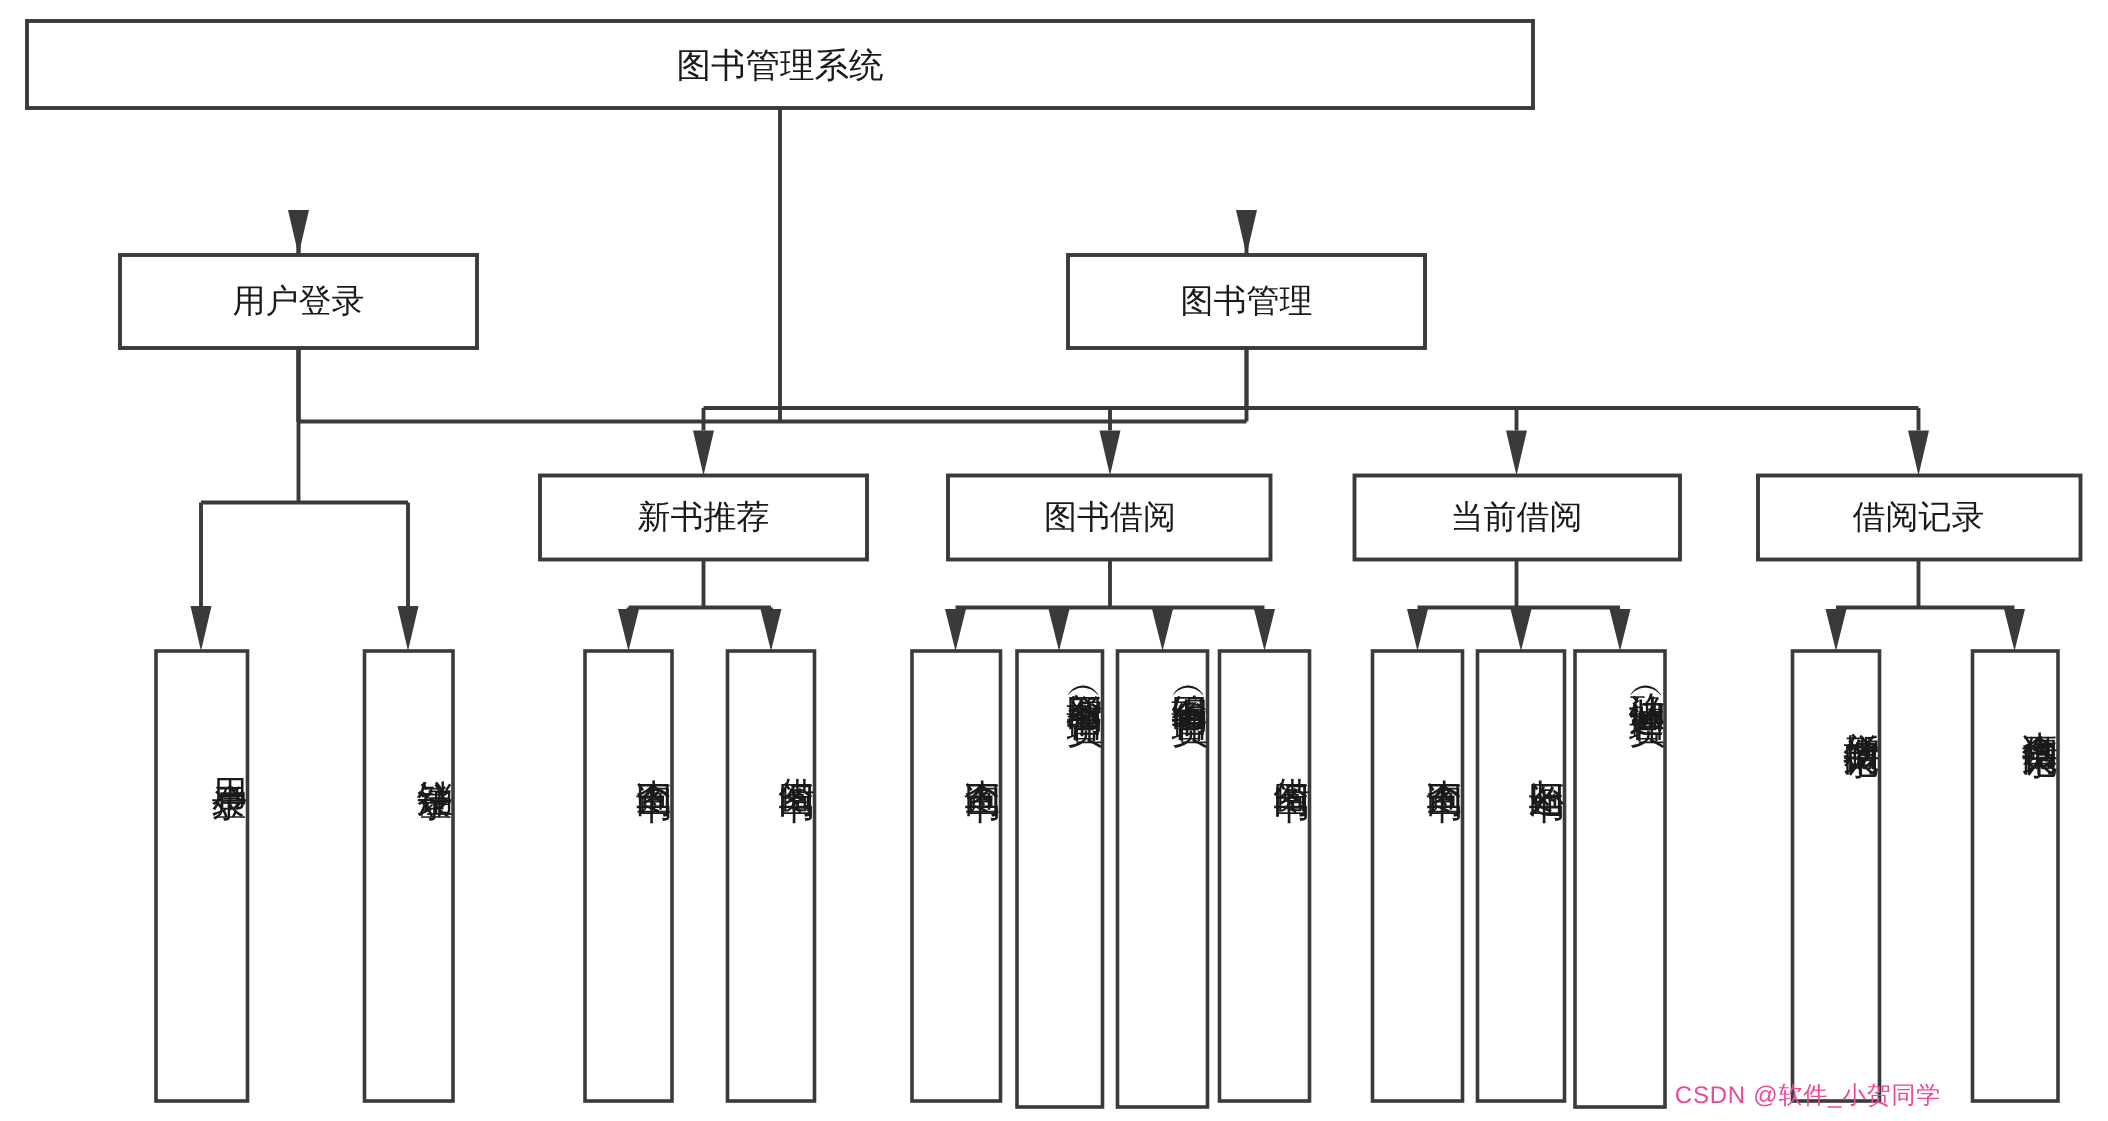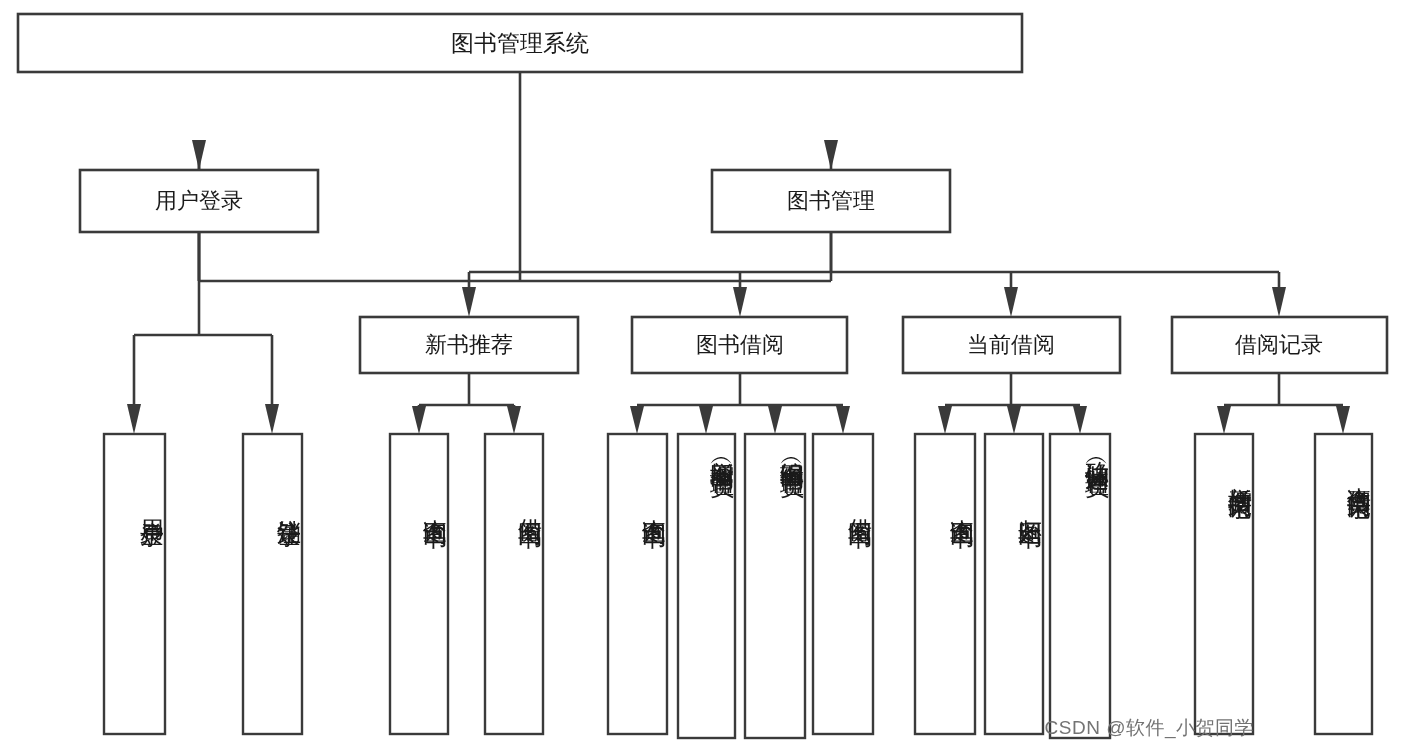--- a/index.html
+++ b/index.html
@@ -11,20 +11,21 @@
     width: 1405px;
     height: 747px;
     font-family: "Liberation Sans", "DejaVu Sans", sans-serif;
     overflow: hidden;
   }
   #diagram-root {
     position: relative;
     width: 1262px;
     height: 747px;
     background: #ffffff;
+    padding-left: 40px;
   }
   svg#diagram-svg {
     position: absolute;
     top: 0;
     left: 0;
     width: 1405px;
     height: 747px;
     display: block;
   }
   .node-box {
@@ -69,22 +70,22 @@
     color: #1a1a1a;
     white-space: nowrap;
     text-align: center;
     pointer-events: none;
   }
   .watermark {
     position: absolute;
     right: 8px;
     bottom: 6px;
     font-family: "Liberation Sans", "DejaVu Sans", sans-serif;
-    font-size: 19px;
-    color: #737373;
+    font-size: 16px;
+    color: #ec4899;
     white-space: nowrap;
     letter-spacing: 0.5px;
   }
 </style>
 </head>
 <body>
 
 <div id="diagram-root">
 
   <svg id="diagram-svg" viewBox="0 0 1405 747">

